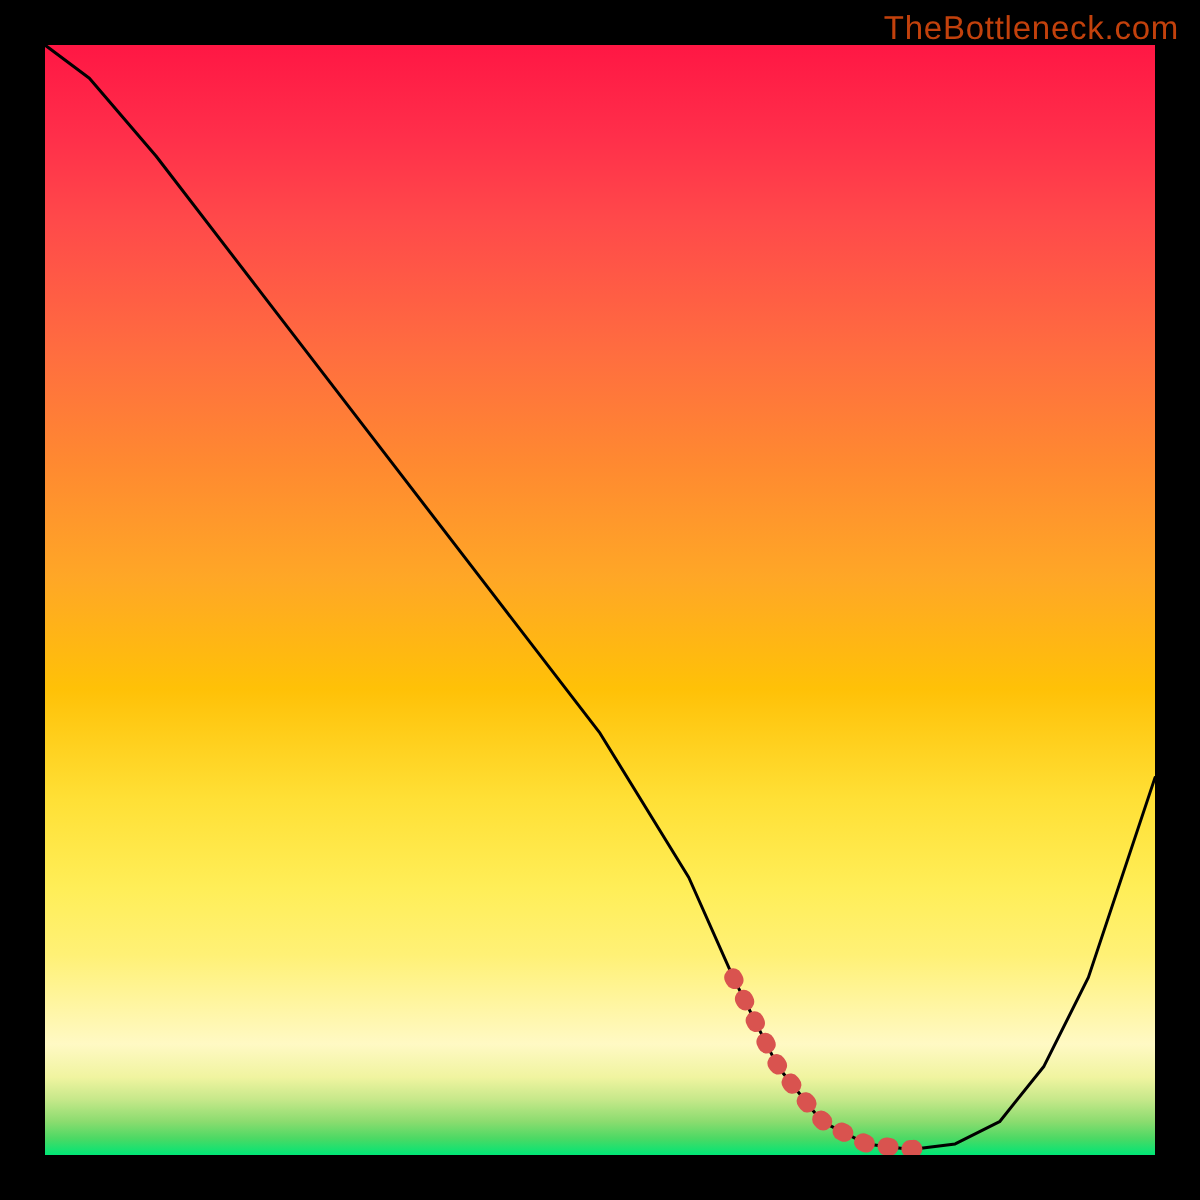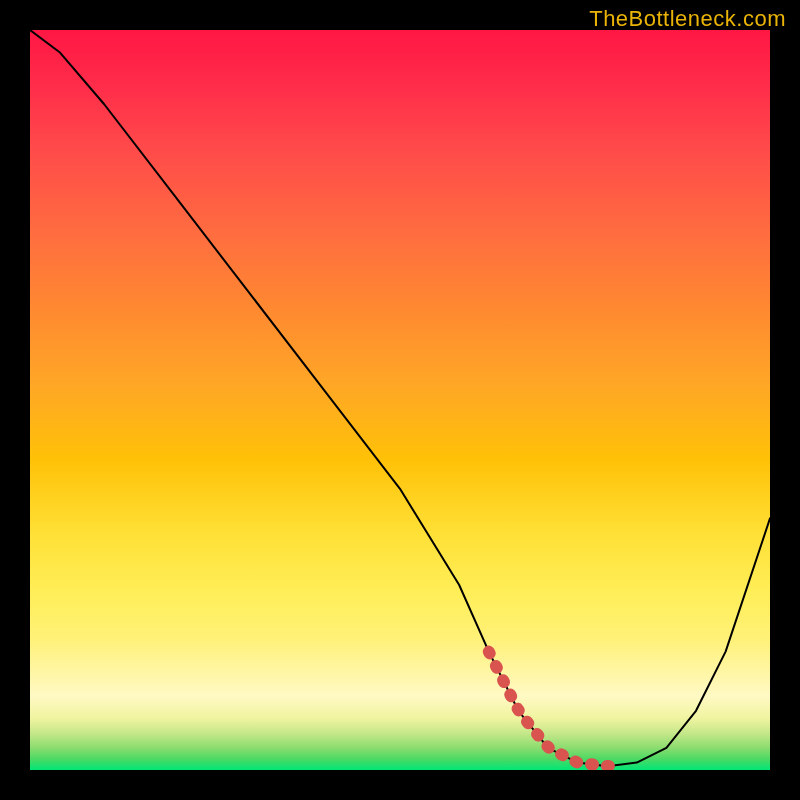--- a/index.html
+++ b/index.html
@@ -8,21 +8,21 @@
     background: #000;
     width: 800px;
     height: 800px;
     position: relative;
     font-family: Arial, sans-serif;
   }
   .watermark {
     position: absolute;
     top: 6px;
     right: 14px;
-    color: #eab308;
+    color: #c2410c;
     font-size: 22px;
     font-weight: 500;
     letter-spacing: 0.5px;
     z-index: 10;
     text-align: center;
   }
   .plot-area {
     position: absolute;
     left: 30px;
     top: 30px;

